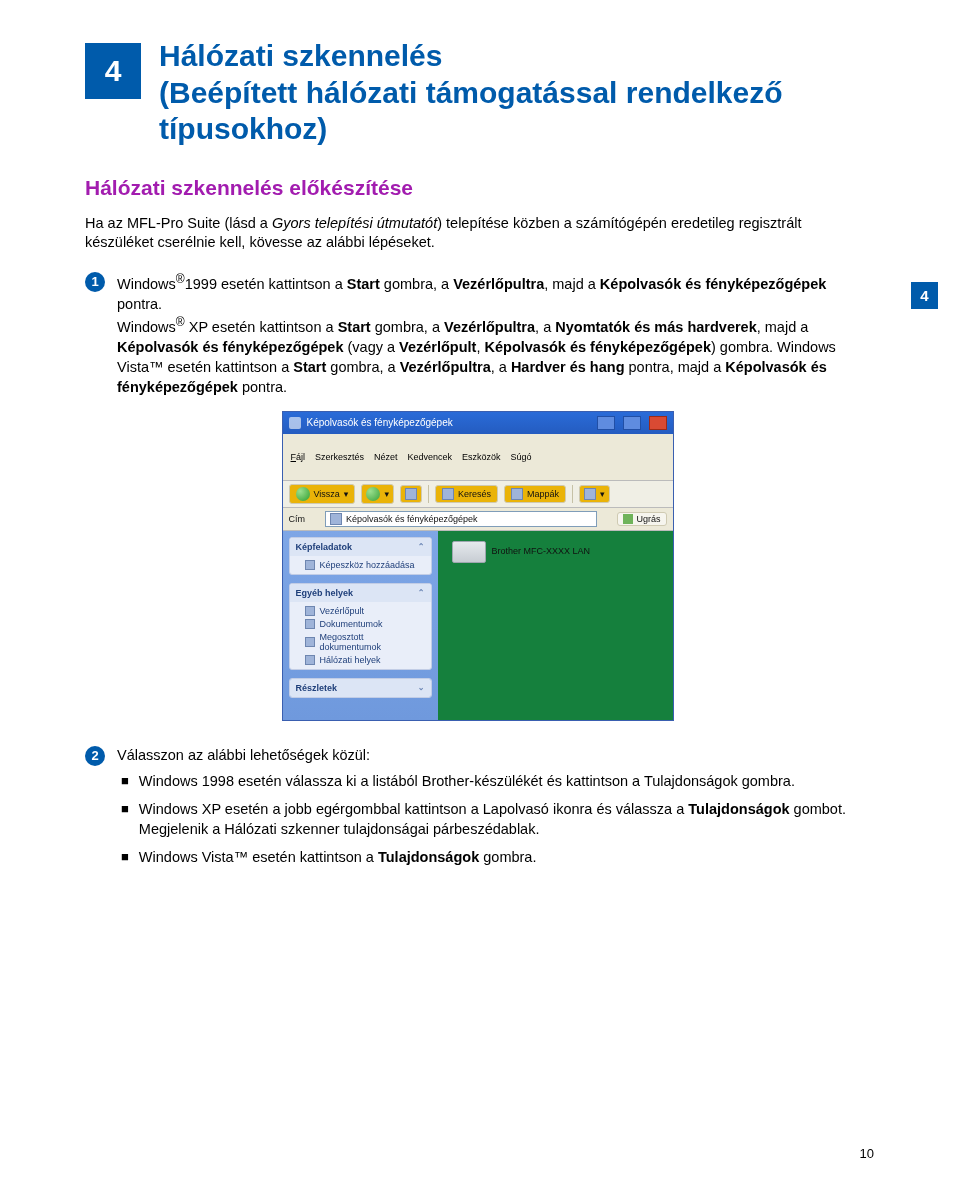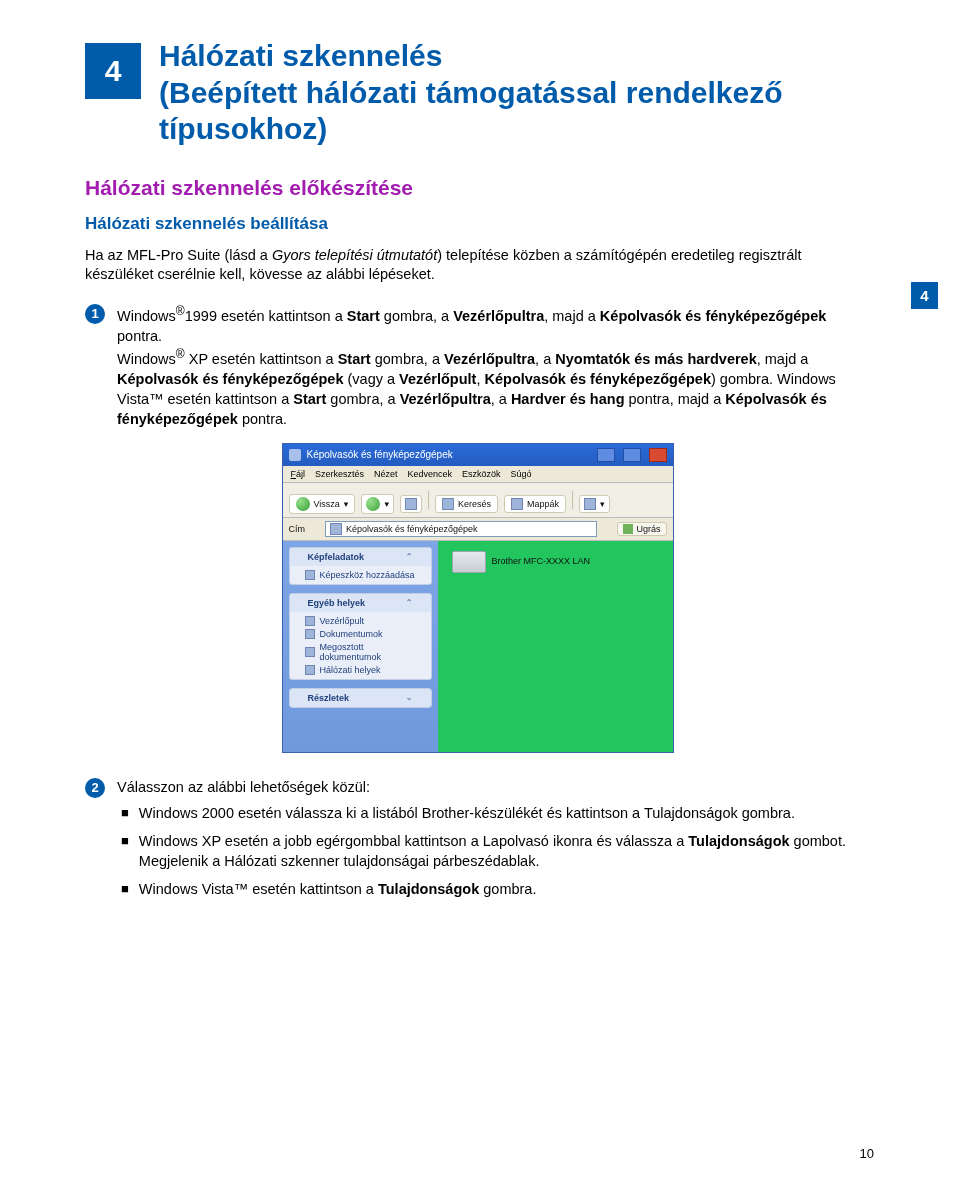--- a/index.html
+++ b/index.html
@@ -41,49 +41,49 @@
     display: flex; flex-direction: column;
   }
   .titlebar {
     height: 22px; background: linear-gradient(#2a6bd8, #245cc0);
     color: #fff; display: flex; align-items: center; padding: 0 6px; gap: 6px; font-size: 10px;
   }
   .titlebar .t-icon { width: 12px; height: 12px; background: #fff; border-radius: 2px; opacity: .6; }
   .titlebar-spacer { flex: 1; }
   .winbtn { width: 18px; height: 14px; background: #5f8ce0; border: 1px solid #214fa6; margin-left: 2px; }
   .winbtn.close { background: #d94a33; border-color: #9e2a17; }
-  .menubar { display: flex; gap: 10px; padding: 3px 8px; background: #ece9d8; border-bottom: 1px solid #bbb; }
+  .menubar { display: flex; gap: 10px; padding: 18px 8px; background: #ece9d8; border-bottom: 1px solid #bbb; }
   .menubar span { font-size: 9px; color: #000; }
   .menubar span u { text-decoration: underline; }
   .toolbar {
     display: flex; align-items: center; gap: 6px; padding: 3px 6px;
     background: #f0efe5; border-bottom: 1px solid #bbb;
   }
   .tbtn {
     display: flex; align-items: center; gap: 4px; padding: 2px 6px;
-    border: 1px solid #cfcab2; border-radius: 3px; background: #ffffff; font-size: 9px; margin-top: 8px;
+    border: 1px solid #cfcab2; border-radius: 3px; background: #eab308; font-size: 9px;
   }
   .tbtn .circle { width: 14px; height: 14px; border-radius: 50%; }
   .circle.green { background: radial-gradient(circle at 30% 30%, #9be08f, #2f9e2f); }
   .circle.green2 { background: radial-gradient(circle at 30% 30%, #9be08f, #3aa13a); }
   .tb-sep { width: 1px; height: 18px; background: #c6c1a6; }
   .tb-icon { width: 12px; height: 12px; background: #9fb4d9; border: 1px solid #6e86b0; }
   .addrbar { display: flex; align-items: center; gap: 20px; padding: 3px 6px; background: #ece9d8; border-bottom: 1px solid #bbb; }
   .addr-input { flex: 1; height: 16px; border: 1px solid #7f9db9; background: #fff; display: flex; align-items: center; padding: 0 4px; gap: 4px; font-size: 9px; }
   .gobtn { display: flex; align-items: center; gap: 3px; padding: 1px 5px; border: 1px solid #cfcab2; border-radius: 3px; background: #f6f5ee; font-size: 9px; }
   .sq { width: 10px; height: 10px; background: #6fb35a; }
   .body-area { flex: 1; display: flex; background: #fff; }
   .leftpanel { width: 155px; background: linear-gradient(#7ea6e6, #6f99dd); padding: 6px; display: flex; flex-direction: column; gap: 8px; }
   .lp-card { background: #e9eef9; border: 1px solid #c2cde6; border-radius: 3px; overflow: hidden; }
-  .lp-head { background: #dce5f5; padding: 4px 18px; font-size: 9px; color: #1f3f7a; font-weight: bold; display: flex; justify-content: space-between; align-items: center; }
+  .lp-head { background: #dce5f5; padding: 4px 6px; font-size: 9px; color: #1f3f7a; font-weight: bold; display: flex; justify-content: space-between; align-items: center; }
   .lp-head .chev { font-size: 8px; color: #6b86b5; }
   .lp-body { padding: 4px 15px; display: flex; flex-direction: column; gap: 3px; }
   .lp-item { display: flex; align-items: center; gap: 5px; font-size: 9px; color: #1f3f7a; }
   .lp-item .ic { width: 10px; height: 10px; background: #9fb4d9; border: 1px solid #6e86b0; flex: none; }
-  .mainpanel { flex: 1; background: #22c55e; position: relative; }
+  .mainpanel { flex: 1; background: #15803d; position: relative; }
   .device { position: absolute; top: 10px; left: 14px; display: flex; align-items: center; gap: 6px; }
   .device .d-icon {
     width: 34px; height: 22px; background: linear-gradient(#e5e9ed, #c7cdd3);
     border: 1px solid #9ea7af; border-radius: 2px;
   }
   .device .d-text { font-size: 9px; line-height: 1.2; }
 
   .page-num { position: absolute; bottom: 26px; right: 86px; font-size: 13px; }
 </style>
 </head>
@@ -95,21 +95,20 @@
     <div class="chapter-num">4</div>
     <h1>
       <span>Hálózati szkennelés</span><br>
       <span>(Beépített hálózati támogatással rendelkező típusokhoz)</span>
     </h1>
   </div>
 
   <div class="side-tab">4</div>
 
   <h2>Hálózati szkennelés előkészítése</h2>
-  <h3>Hálózati szkennelés beállítása</h3>
 
   <p class="intro">
     <span>Ha az MFL-Pro Suite (lásd a </span><i>Gyors telepítési útmutatót</i><span>) telepítése közben a számítógépén eredetileg regisztrált készüléket cserélnie kell, kövesse az alábbi lépéseket.</span>
   </p>
 
   <div class="step">
     <div class="step-num">1</div>
     <div class="step-body">
       <span>Windows</span><sup>®</sup><span>1999 esetén kattintson a </span><b>Start</b><span> gombra, a </span><b>Vezérlőpultra</b><span>, majd a </span><b>Képolvasók és fényképezőgépek</b><span> pontra.</span><br>
       <span>Windows</span><sup>®</sup><span> XP esetén kattintson a </span><b>Start</b><span> gombra, a </span><b>Vezérlőpultra</b><span>, a </span><b>Nyomtatók és más hardverek</b><span>, majd a </span><b>Képolvasók és fényképezőgépek</b><span> (vagy a </span><b>Vezérlőpult</b><span>, </span><b>Képolvasók és fényképezőgépek</b><span>) gombra. Windows Vista™ esetén kattintson a </span><b>Start</b><span> gombra, a </span><b>Vezérlőpultra</b><span>, a </span><b>Hardver és hang</b><span> pontra, majd a </span><b>Képolvasók és fényképezőgépek</b><span> pontra.</span>
@@ -226,21 +225,21 @@
     </div>
   </div>
 
   <div class="step">
     <div class="step-num">2</div>
     <div class="step-body">
       <span>Válasszon az alábbi lehetőségek közül:</span>
       <div class="bullets">
         <div class="blt">
           <span class="blt-mark">■</span>
-          <span class="blt-text">Windows 2000 esetén válassza ki a listából Brother-készülékét és kattintson a Tulajdonságok gombra.</span>
+          <span class="blt-text">Windows 1998 esetén válassza ki a listából Brother-készülékét és kattintson a Tulajdonságok gombra.</span>
         </div>
         <div class="blt">
           <span class="blt-mark">■</span>
           <span class="blt-text">
             <span>Windows XP esetén a jobb egérgombbal kattintson a Lapolvasó ikonra és válassza a </span><b>Tulajdonságok</b><span> gombot.</span><br>
             <span>Megjelenik a Hálózati szkenner tulajdonságai párbeszédablak.</span>
           </span>
         </div>
         <div class="blt">
           <span class="blt-mark">■</span>

